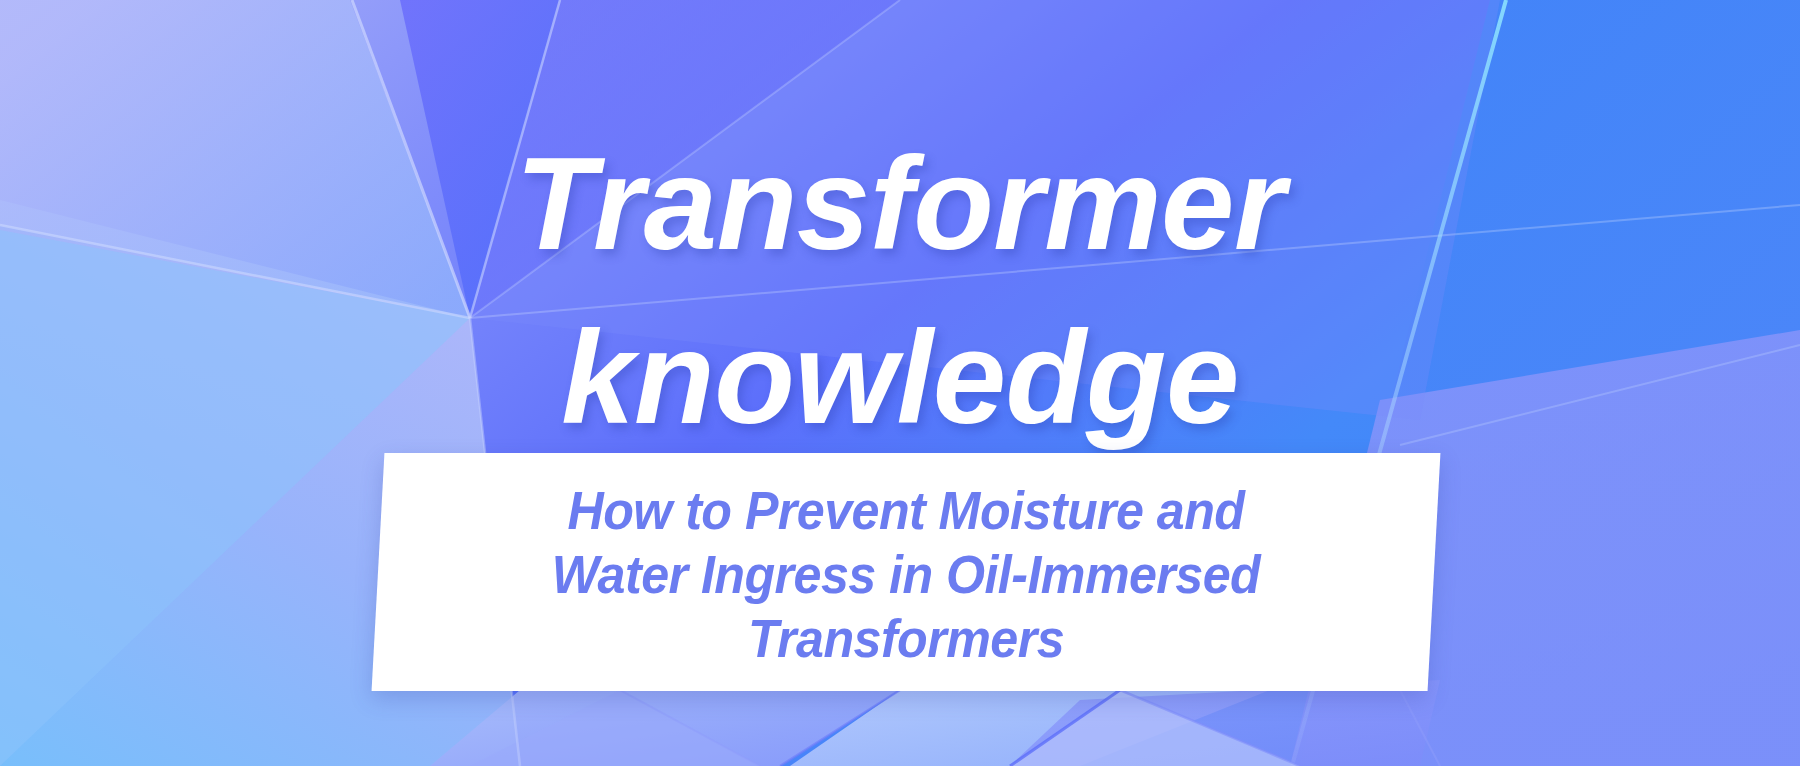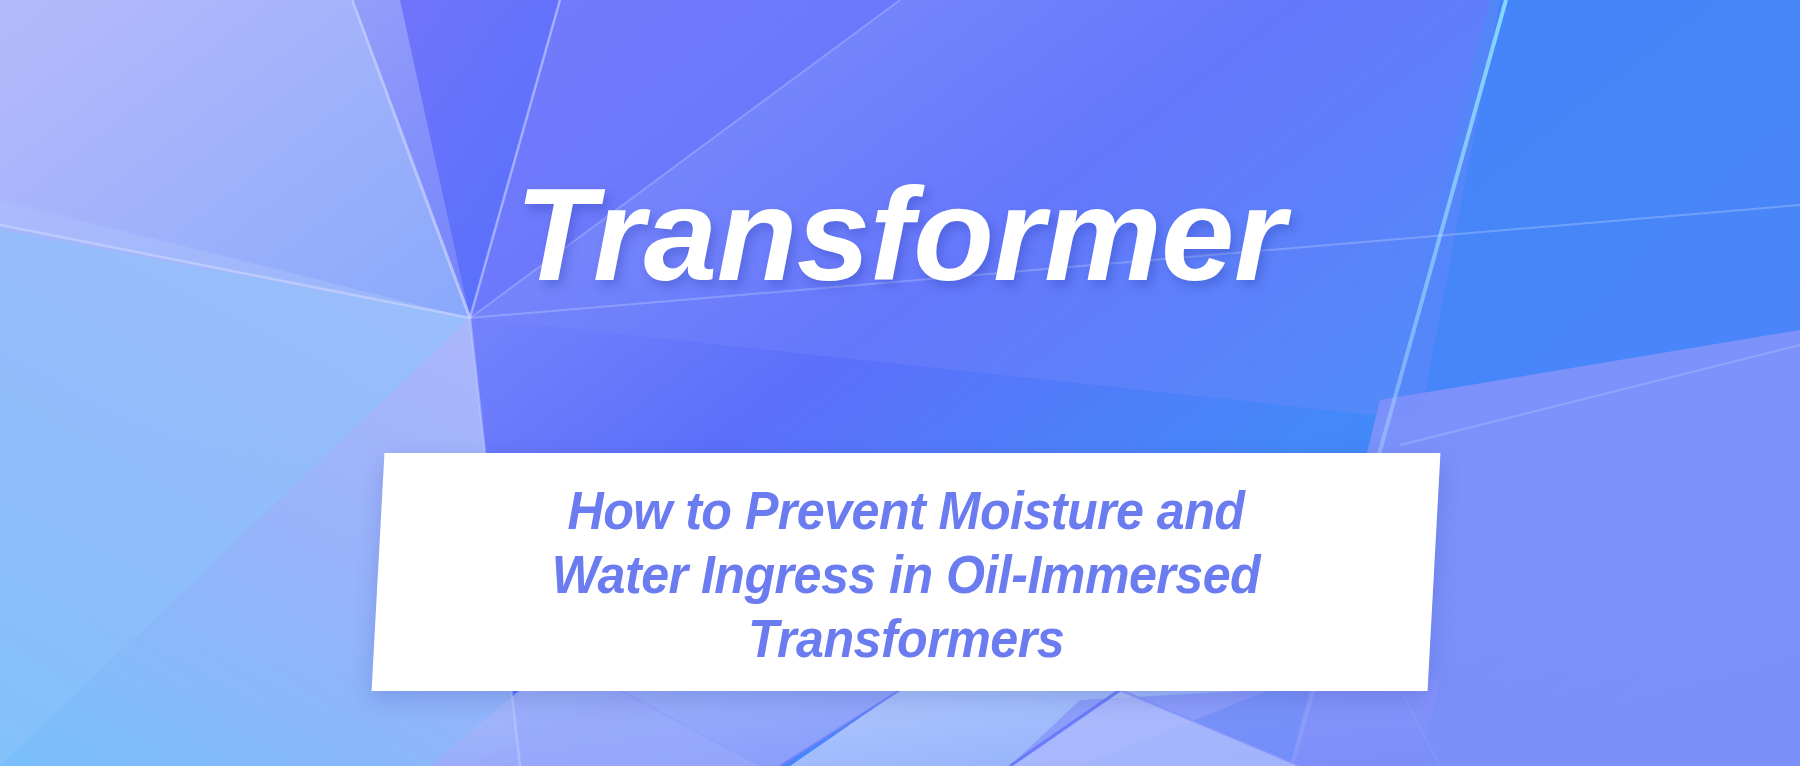--- a/index.html
+++ b/index.html
@@ -27,21 +27,20 @@
     left: 0;
     right: 0;
     text-align: center;
     color: #ffffff;
     font-weight: 700;
     font-style: italic;
     letter-spacing: -0.5px;
     text-shadow: 4px 6px 10px rgba(40, 60, 170, 0.30);
     white-space: nowrap;
     line-height: 1;
-    margin-top: 31px;
   }
   #title-line-1 {
     top: 138px;
     font-size: 132px;
   }
   #title-line-2 {
     top: 312px;
     font-size: 132px;
   }
   #subtitle-card {
@@ -166,20 +165,21 @@
     <line x1="1400" y1="445" x2="1800" y2="345" stroke="#b8ccff" stroke-width="2" opacity="0.35"></line>
     <line x1="900" y1="690" x2="780" y2="766" stroke="#6f7efb" stroke-width="2.5" opacity="0.65"></line>
     <line x1="1120" y1="690" x2="1010" y2="766" stroke="#5a6cfa" stroke-width="3" opacity="0.75"></line>
     <line x1="1120" y1="690" x2="1300" y2="766" stroke="#7f8efb" stroke-width="2.5" opacity="0.6"></line>
     <line x1="620" y1="690" x2="760" y2="766" stroke="#8f9dfb" stroke-width="2" opacity="0.5"></line>
     <line x1="1400" y1="690" x2="1440" y2="766" stroke="#8e9cfb" stroke-width="2" opacity="0.5"></line>
   </svg>
 
   <div class="hero-text" id="title-line-1">Transformer</div>
 
+  <div class="hero-text" id="title-line-2">knowledge</div>
 
   <div id="subtitle-card">
     <div id="subtitle-inner">
       <div class="subtitle-line">How to Prevent Moisture and</div>
       <div class="subtitle-line">Water Ingress in Oil-Immersed</div>
       <div class="subtitle-line">Transformers</div>
     </div>
   </div>
 
 </div>

